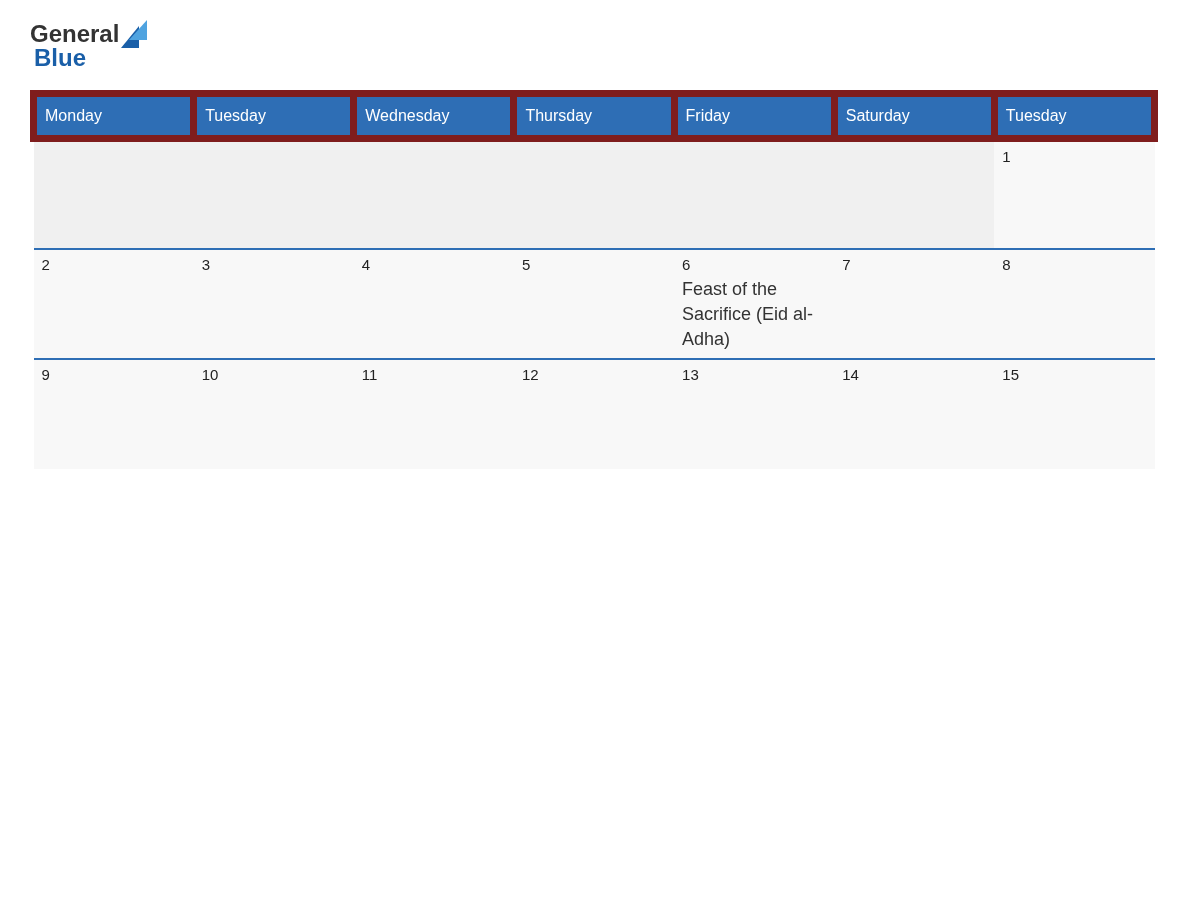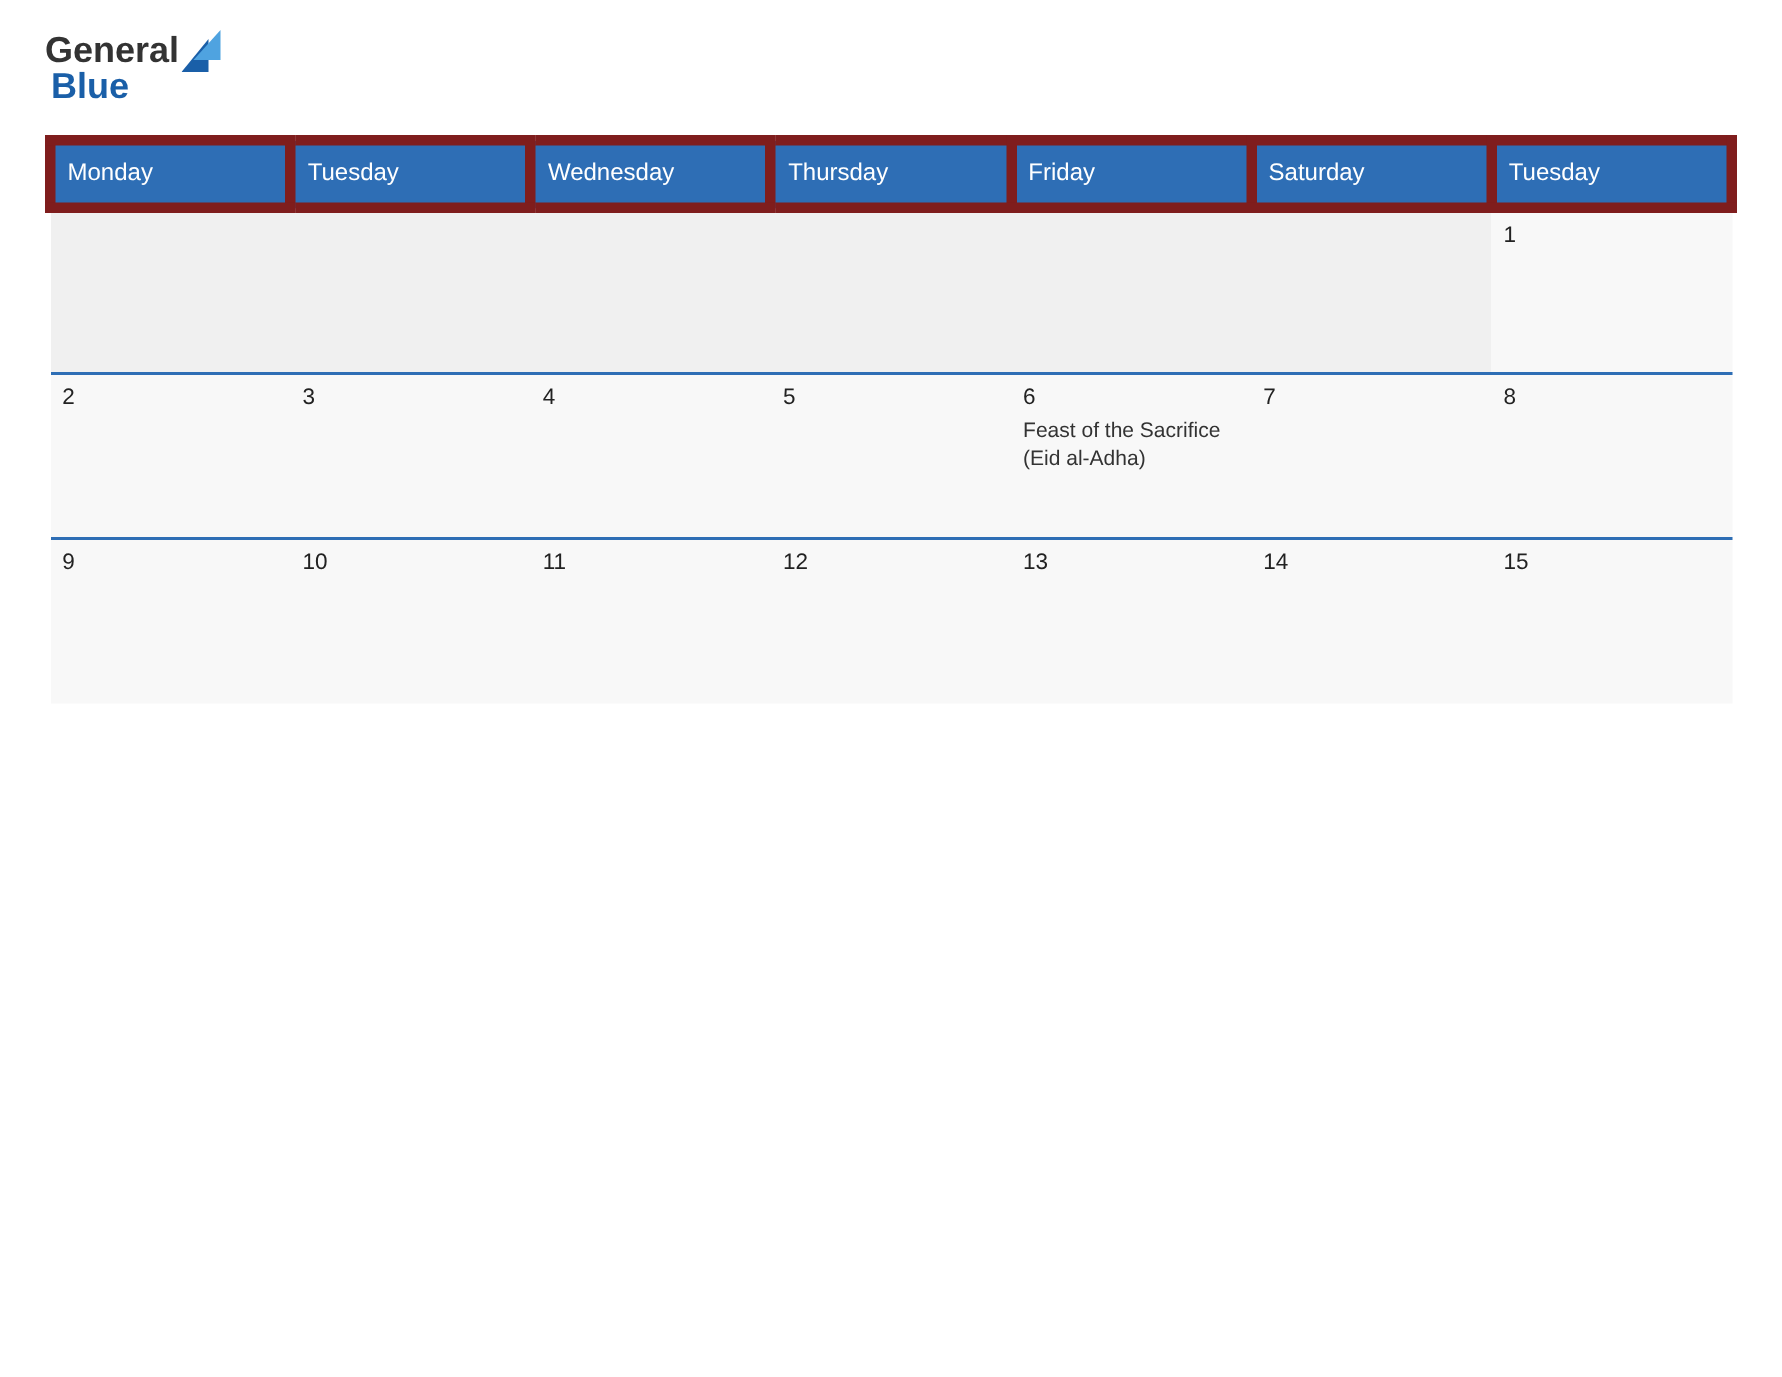--- a/index.html
+++ b/index.html
@@ -64,21 +64,21 @@
     }
 
     .day-num {
       font-size: 15px;
       color: #222;
       display: block;
       margin-bottom: 4px;
     }
 
     .event {
-      font-size: 14px;
+      font-size: 18px;
       color: #333;
       line-height: 1.4;
       margin-top: 4px;
     }
 
     
     .logo-wrap {
       display: flex;
       flex-direction: column;
       align-items: flex-start;

